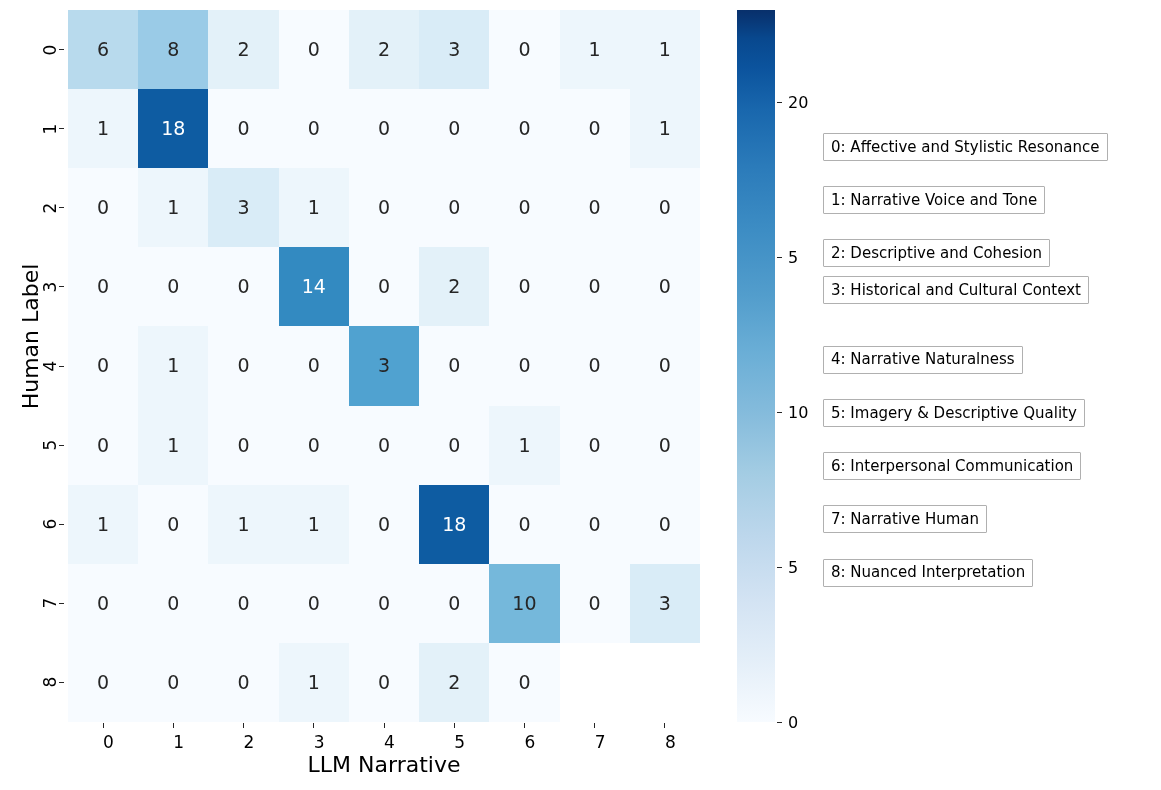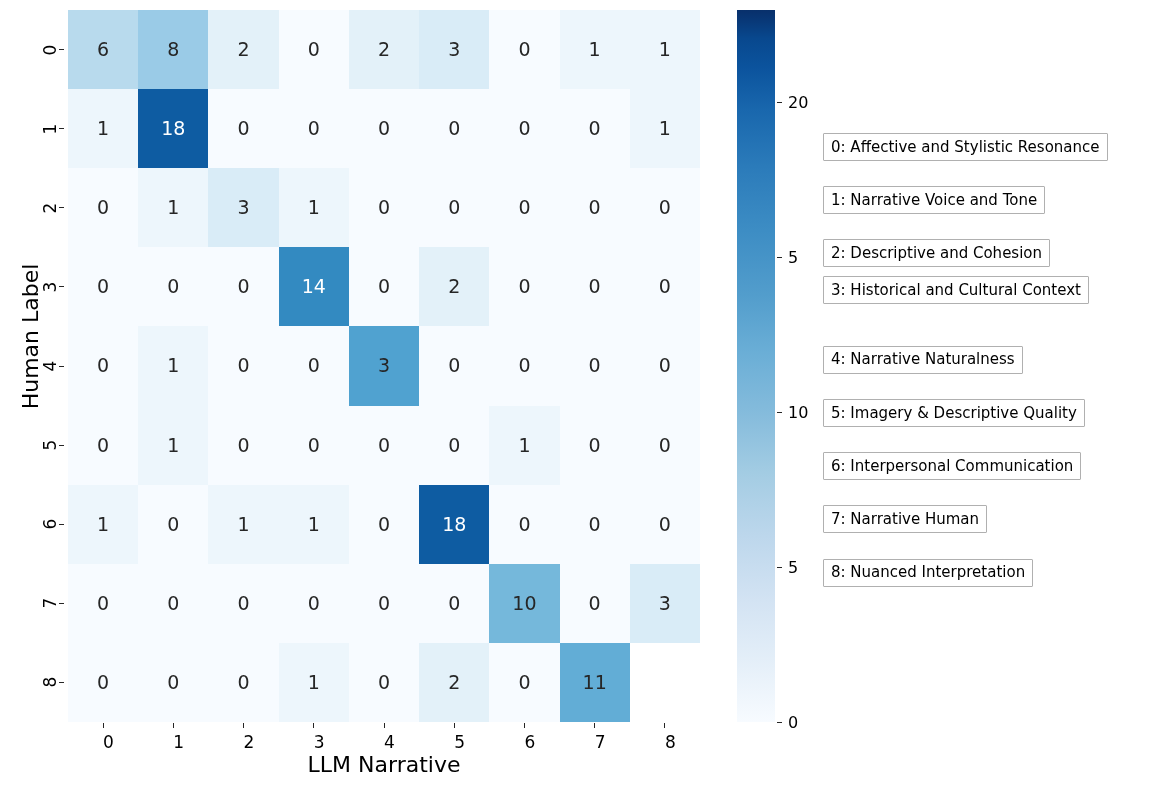--- a/index.html
+++ b/index.html
@@ -277,21 +277,20 @@
       <div class="hm-cell" style="background: rgb(117, 184, 219); color: rgb(38, 38, 38);">10</div>
       <div class="hm-cell" style="background: rgb(247, 251, 255); color: rgb(38, 38, 38);">0</div>
       <div class="hm-cell" style="background: rgb(217, 236, 247); color: rgb(38, 38, 38);">3</div>
       <div class="hm-cell" style="background: rgb(247, 251, 255); color: rgb(38, 38, 38);">0</div>
       <div class="hm-cell" style="background: rgb(247, 251, 255); color: rgb(38, 38, 38);">0</div>
       <div class="hm-cell" style="background: rgb(247, 251, 255); color: rgb(38, 38, 38);">0</div>
       <div class="hm-cell" style="background: rgb(237, 246, 252); color: rgb(38, 38, 38);">1</div>
       <div class="hm-cell" style="background: rgb(247, 251, 255); color: rgb(38, 38, 38);">0</div>
       <div class="hm-cell" style="background: rgb(227, 241, 249); color: rgb(38, 38, 38);">2</div>
       <div class="hm-cell" style="background: rgb(247, 251, 255); color: rgb(38, 38, 38);">0</div>
-      <div class="hm-cell" style="background: rgb(98, 173, 214); color: rgb(38, 38, 38);">11</div>
     </div>
 </div>
 
 <div id="y-tick-labels">
     <div class="y-tick" style="top: 39.5556px;">
       <span>0</span>
     </div>
     <div class="y-tick" style="top: 118.667px;">
       <span>1</span>
     </div>

